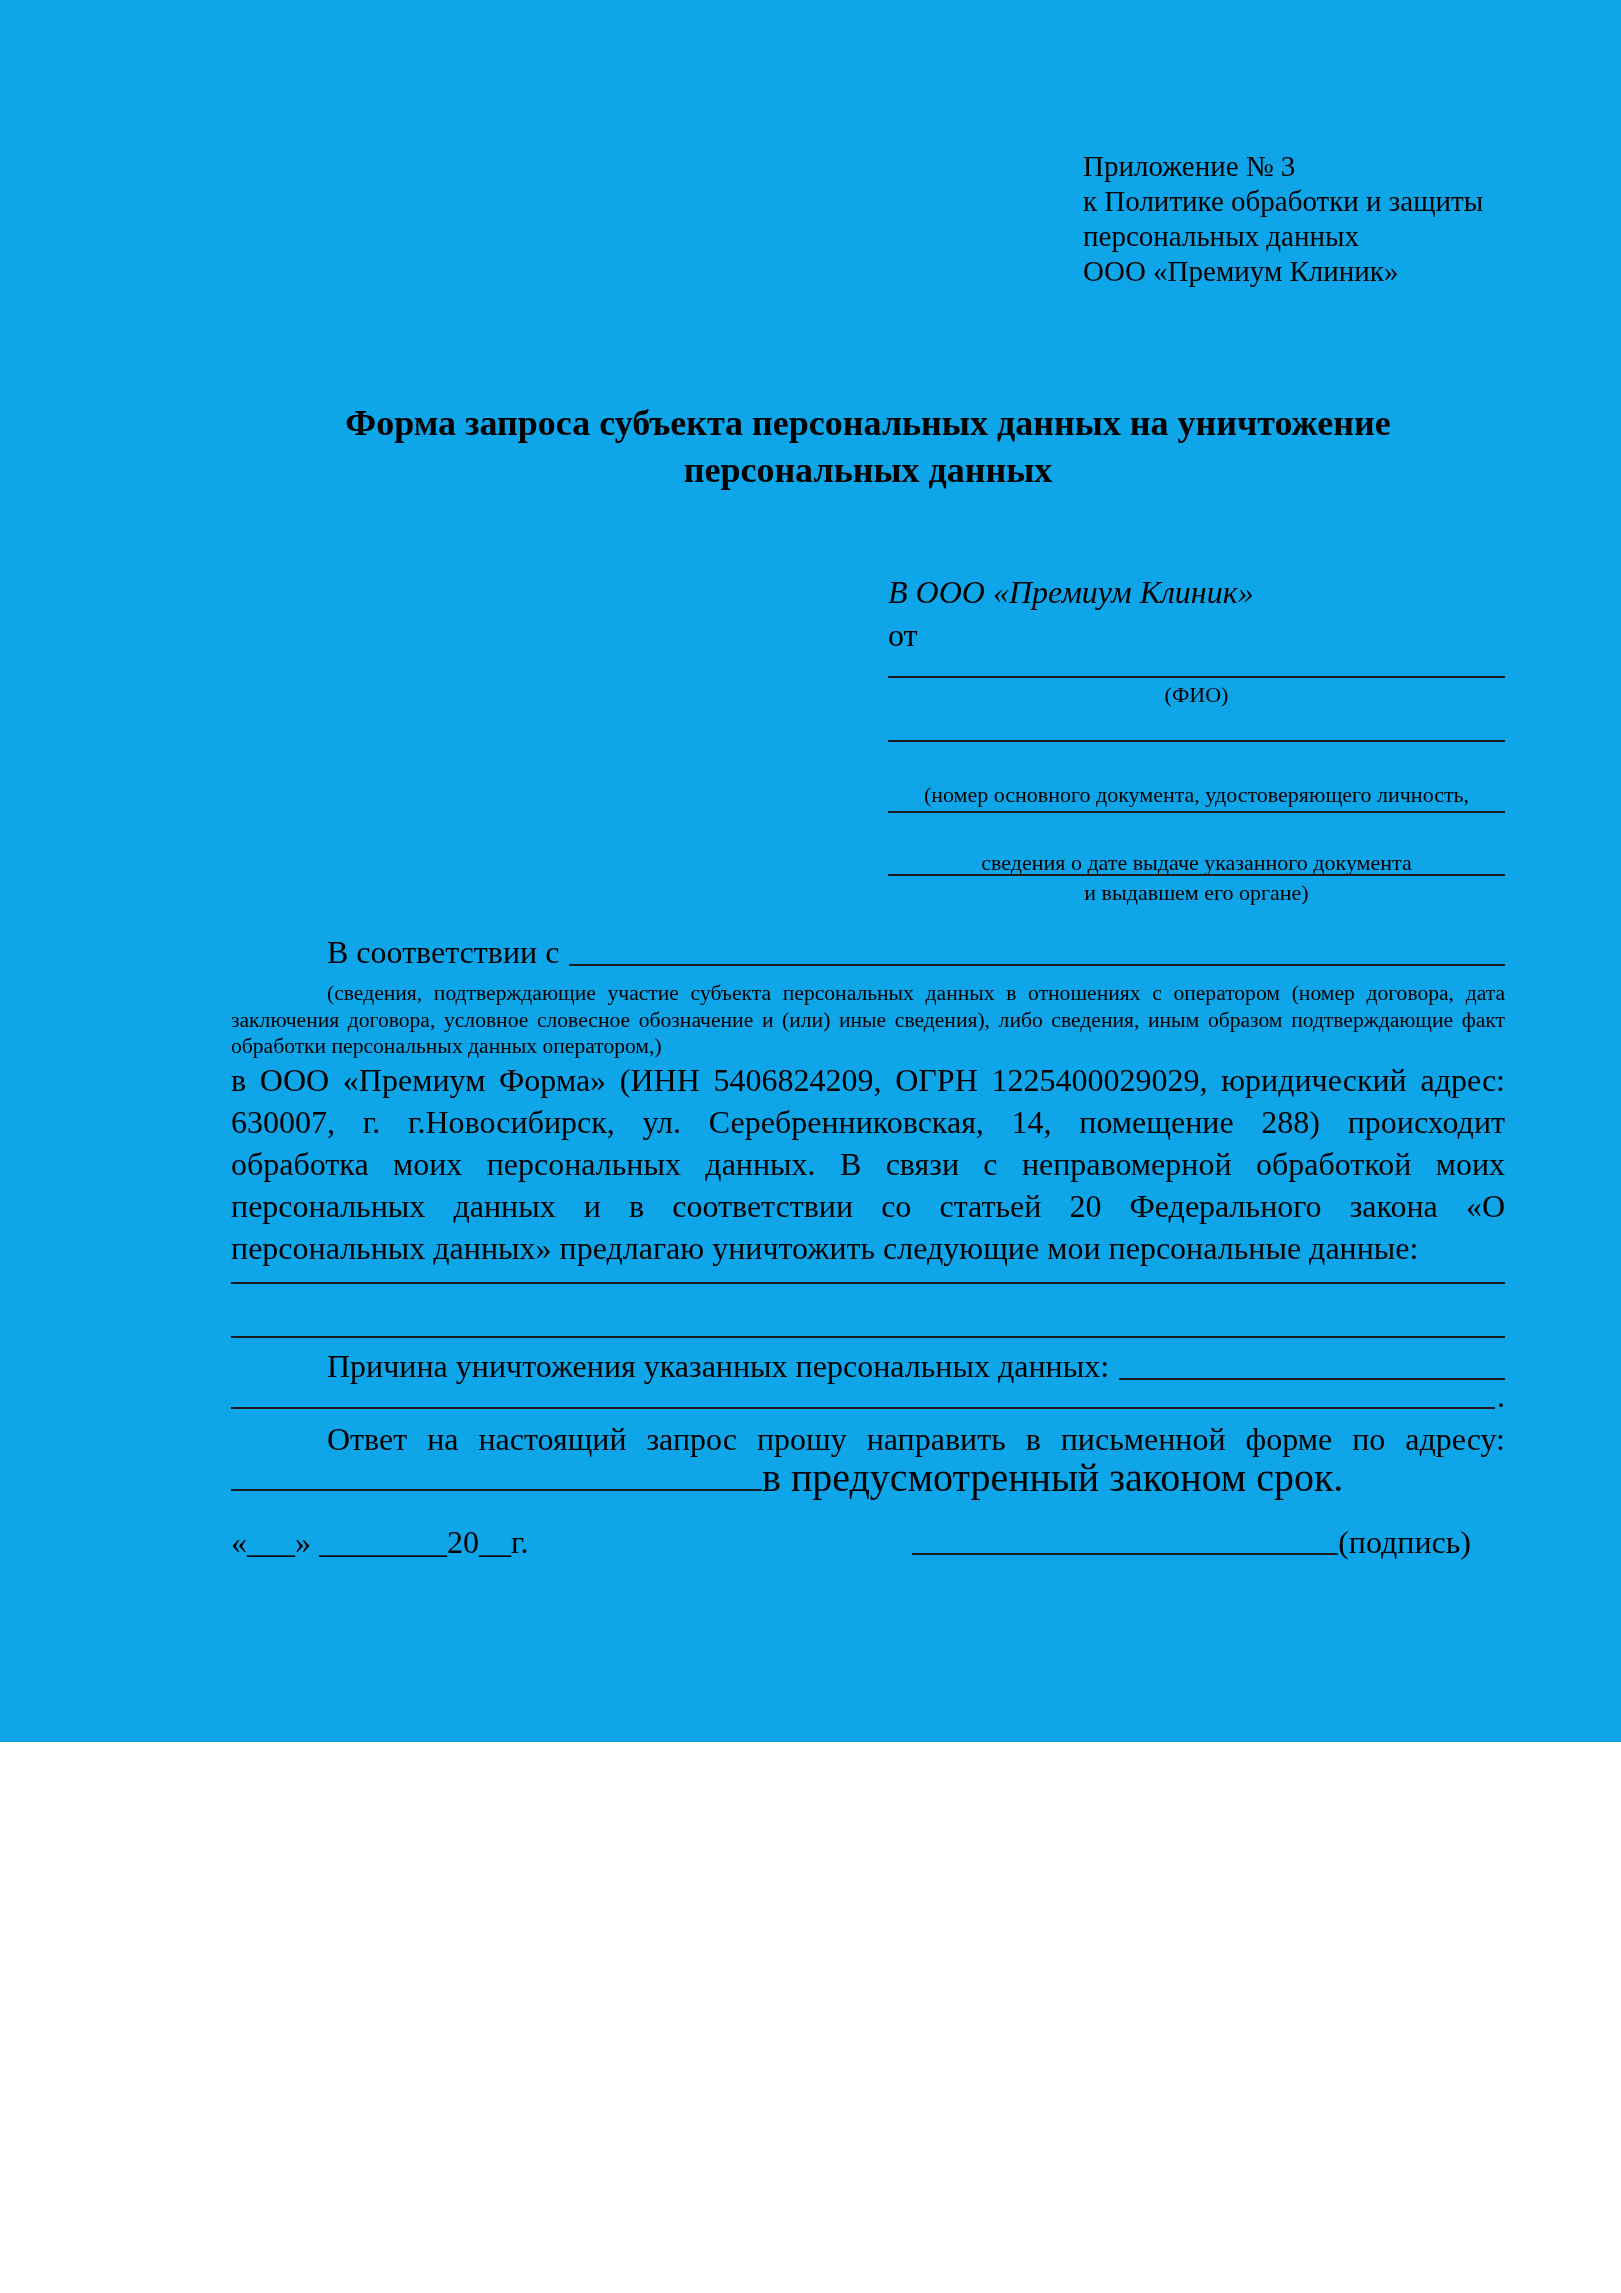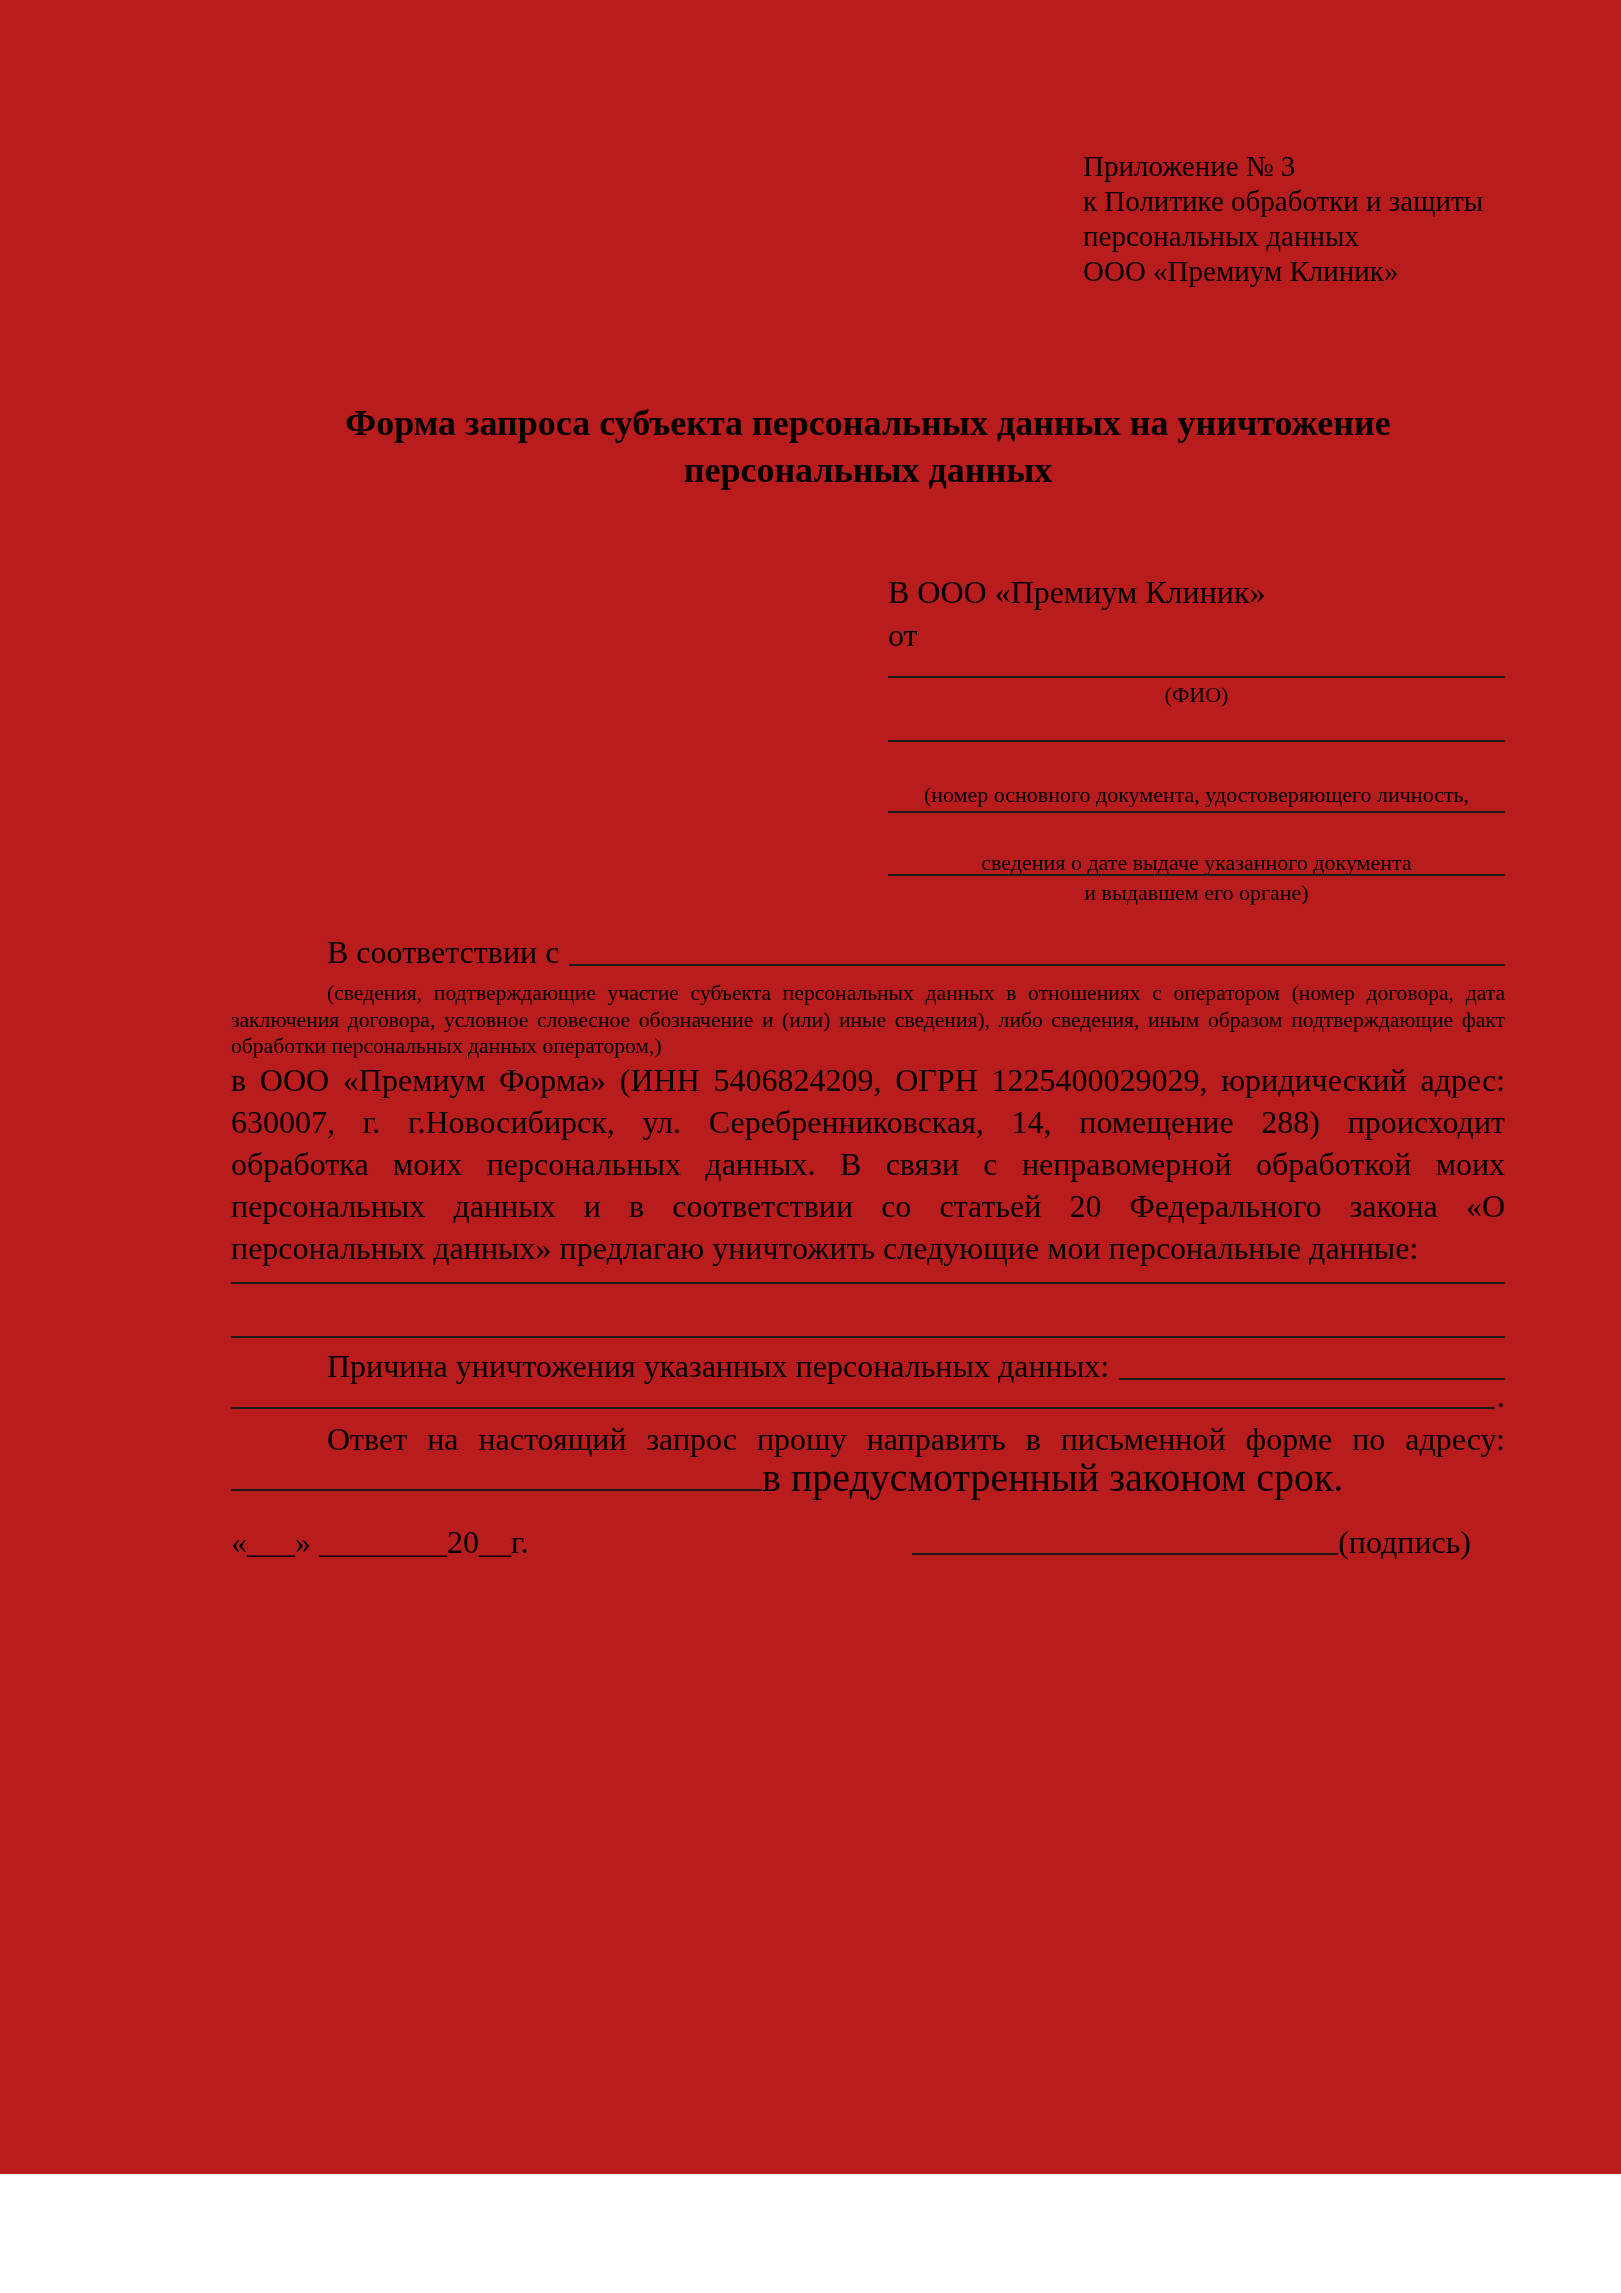--- a/index.html
+++ b/index.html
@@ -1,35 +1,35 @@
 <!DOCTYPE html>
 <html><head>
 <meta charset="utf-8">
 <style>
   html,body{margin:0;padding:0;background:#ffffff;}
   .page{
     position:relative;
-    width:1621px;height:2174px;
-    background:#b91c1c;
+    width:1621px;height:1742px;
+    background:#0ea5e9;
     font-family:"Liberation Serif","DejaVu Serif",serif;
     color:#000000;
     overflow:hidden;
   }
   .abs{position:absolute;}
 
   
   .header-note{left:1083px;top:149px;font-size:29px;line-height:35px;}
 
   
   .doc-title{left:231px;top:400px;width:1274px;text-align:center;
              font-weight:bold;font-size:36px;line-height:47px;}
 
   
   .addr{left:888px;width:617px;font-size:32px;}
-  .addr-to{top:574px;}
+  .addr-to{top:574px;font-style:italic;}
   .addr-from{top:617px;}
   .blank-line{border-top:2.9px solid #1c1c1c;height:0;}
   .addr-line{left:888px;width:617px;}
   .addr-cap{left:888px;width:617px;text-align:center;font-size:22px;line-height:29px;}
 
   
   .accordance{left:231px;top:934px;width:1274px;font-size:32px;display:flex;}
   .accordance .indent{width:96px;flex:none;}
   .accordance .fill{flex:1;border-bottom:2.9px solid #1c1c1c;margin-bottom:4.9px;margin-left:9.8px;}
 

